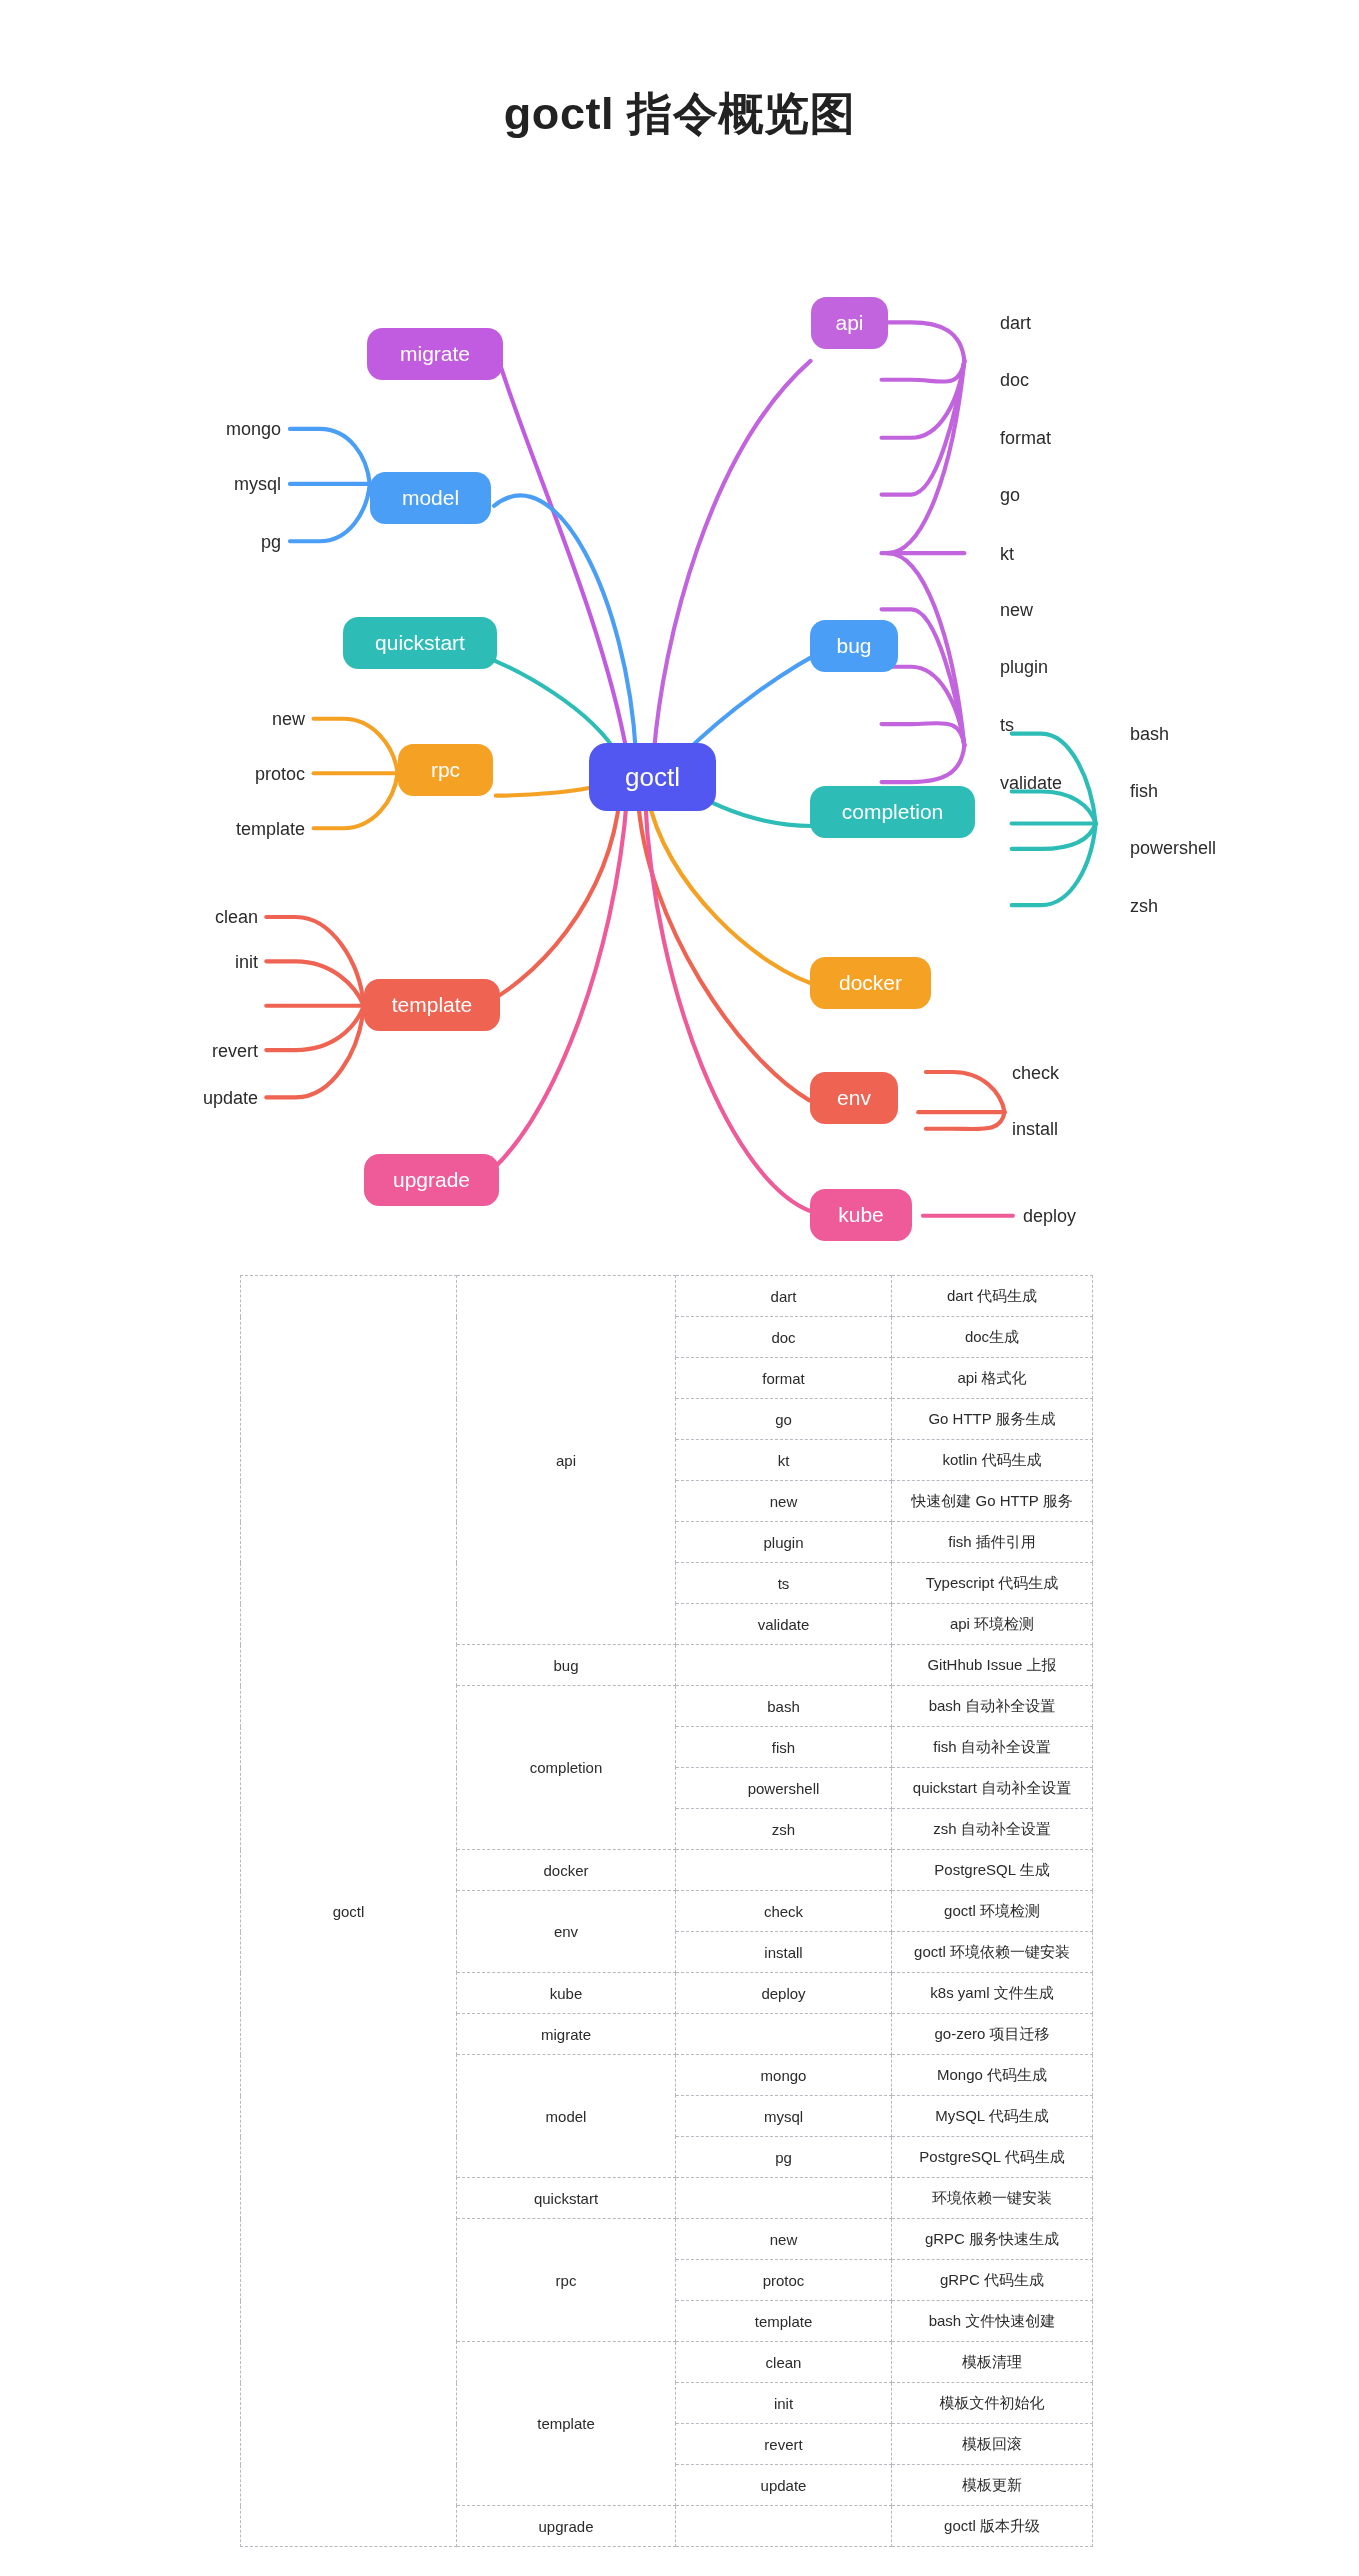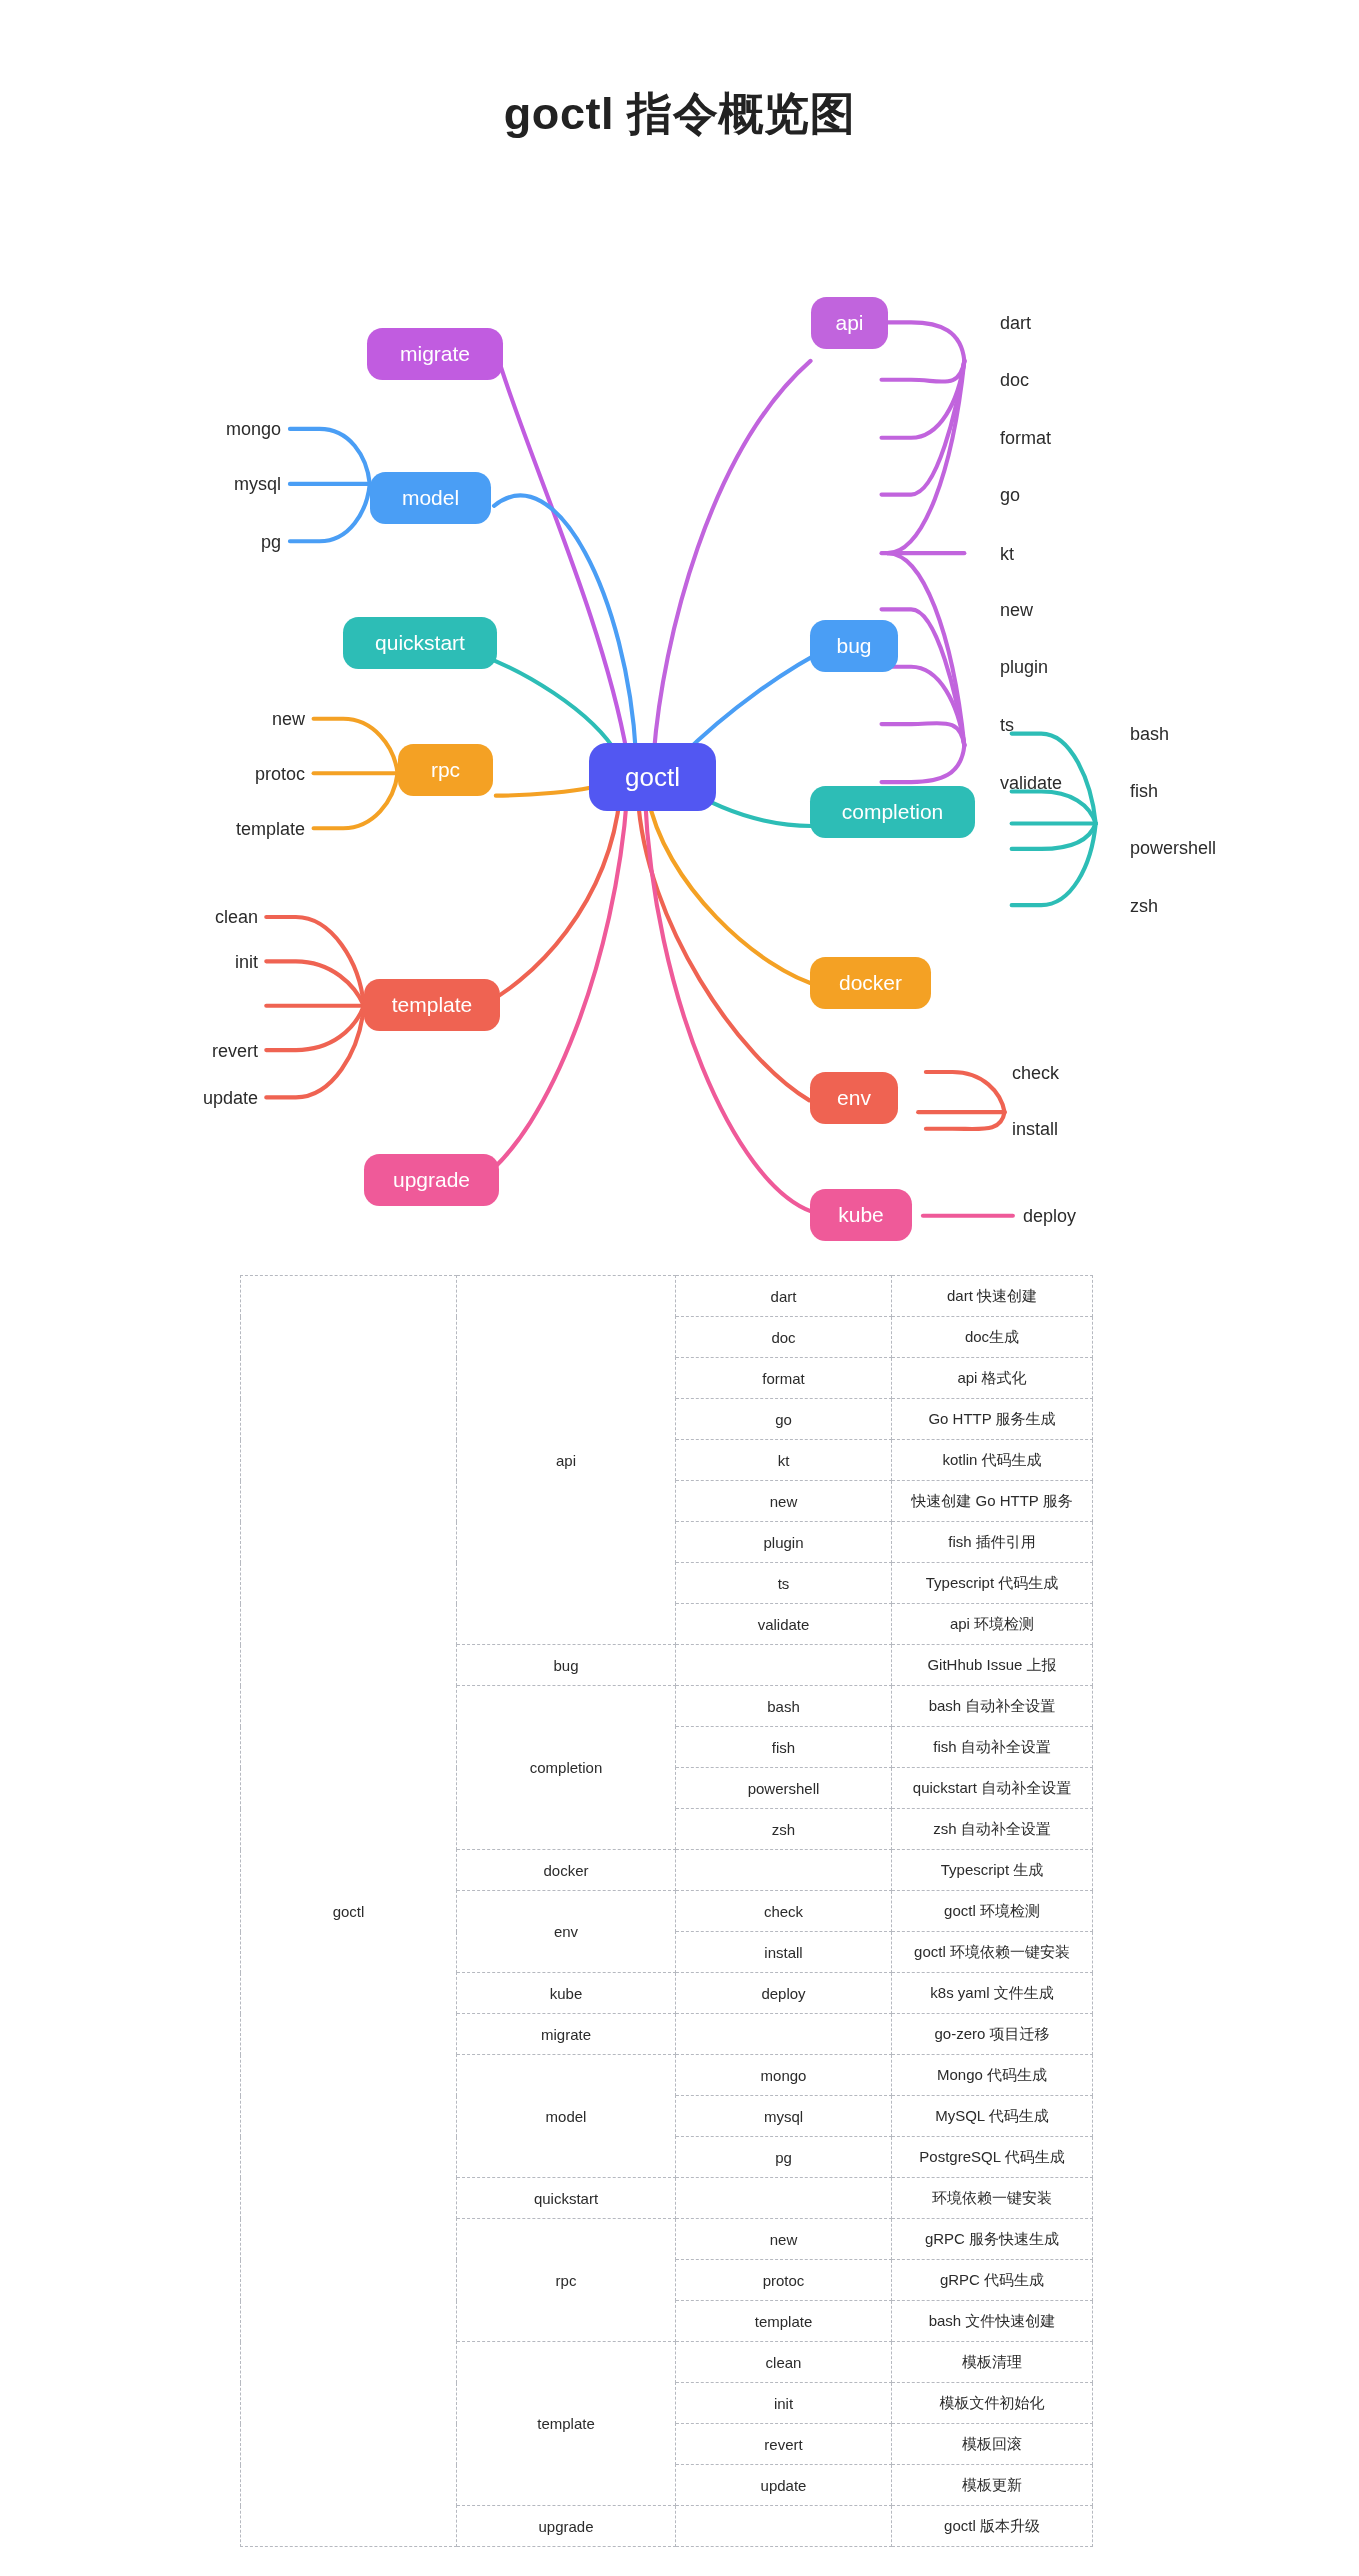--- a/index.html
+++ b/index.html
@@ -279,21 +279,21 @@
       <col class="c1">
       <col class="c2">
       <col class="c3">
       <col class="c4">
     </colgroup>
   <tbody id="spec-table-body">
       <tr>
         <td rowspan="31">goctl</td>
         <td rowspan="9">api</td>
         <td>dart</td>
-        <td>dart 快速创建</td>
+        <td>dart 代码生成</td>
       </tr>
       <tr>
         <td>doc</td>
         <td>doc生成</td>
       </tr>
       <tr>
         <td>format</td>
         <td>api 格式化</td>
       </tr>
       <tr>
@@ -338,21 +338,21 @@
         <td>powershell</td>
         <td>quickstart 自动补全设置</td>
       </tr>
       <tr>
         <td>zsh</td>
         <td>zsh 自动补全设置</td>
       </tr>
       <tr>
         <td rowspan="1">docker</td>
         <td></td>
-        <td>Typescript 生成</td>
+        <td>PostgreSQL 生成</td>
       </tr>
       <tr>
         <td rowspan="2">env</td>
         <td>check</td>
         <td>goctl 环境检测</td>
       </tr>
       <tr>
         <td>install</td>
         <td>goctl 环境依赖一键安装</td>
       </tr>

